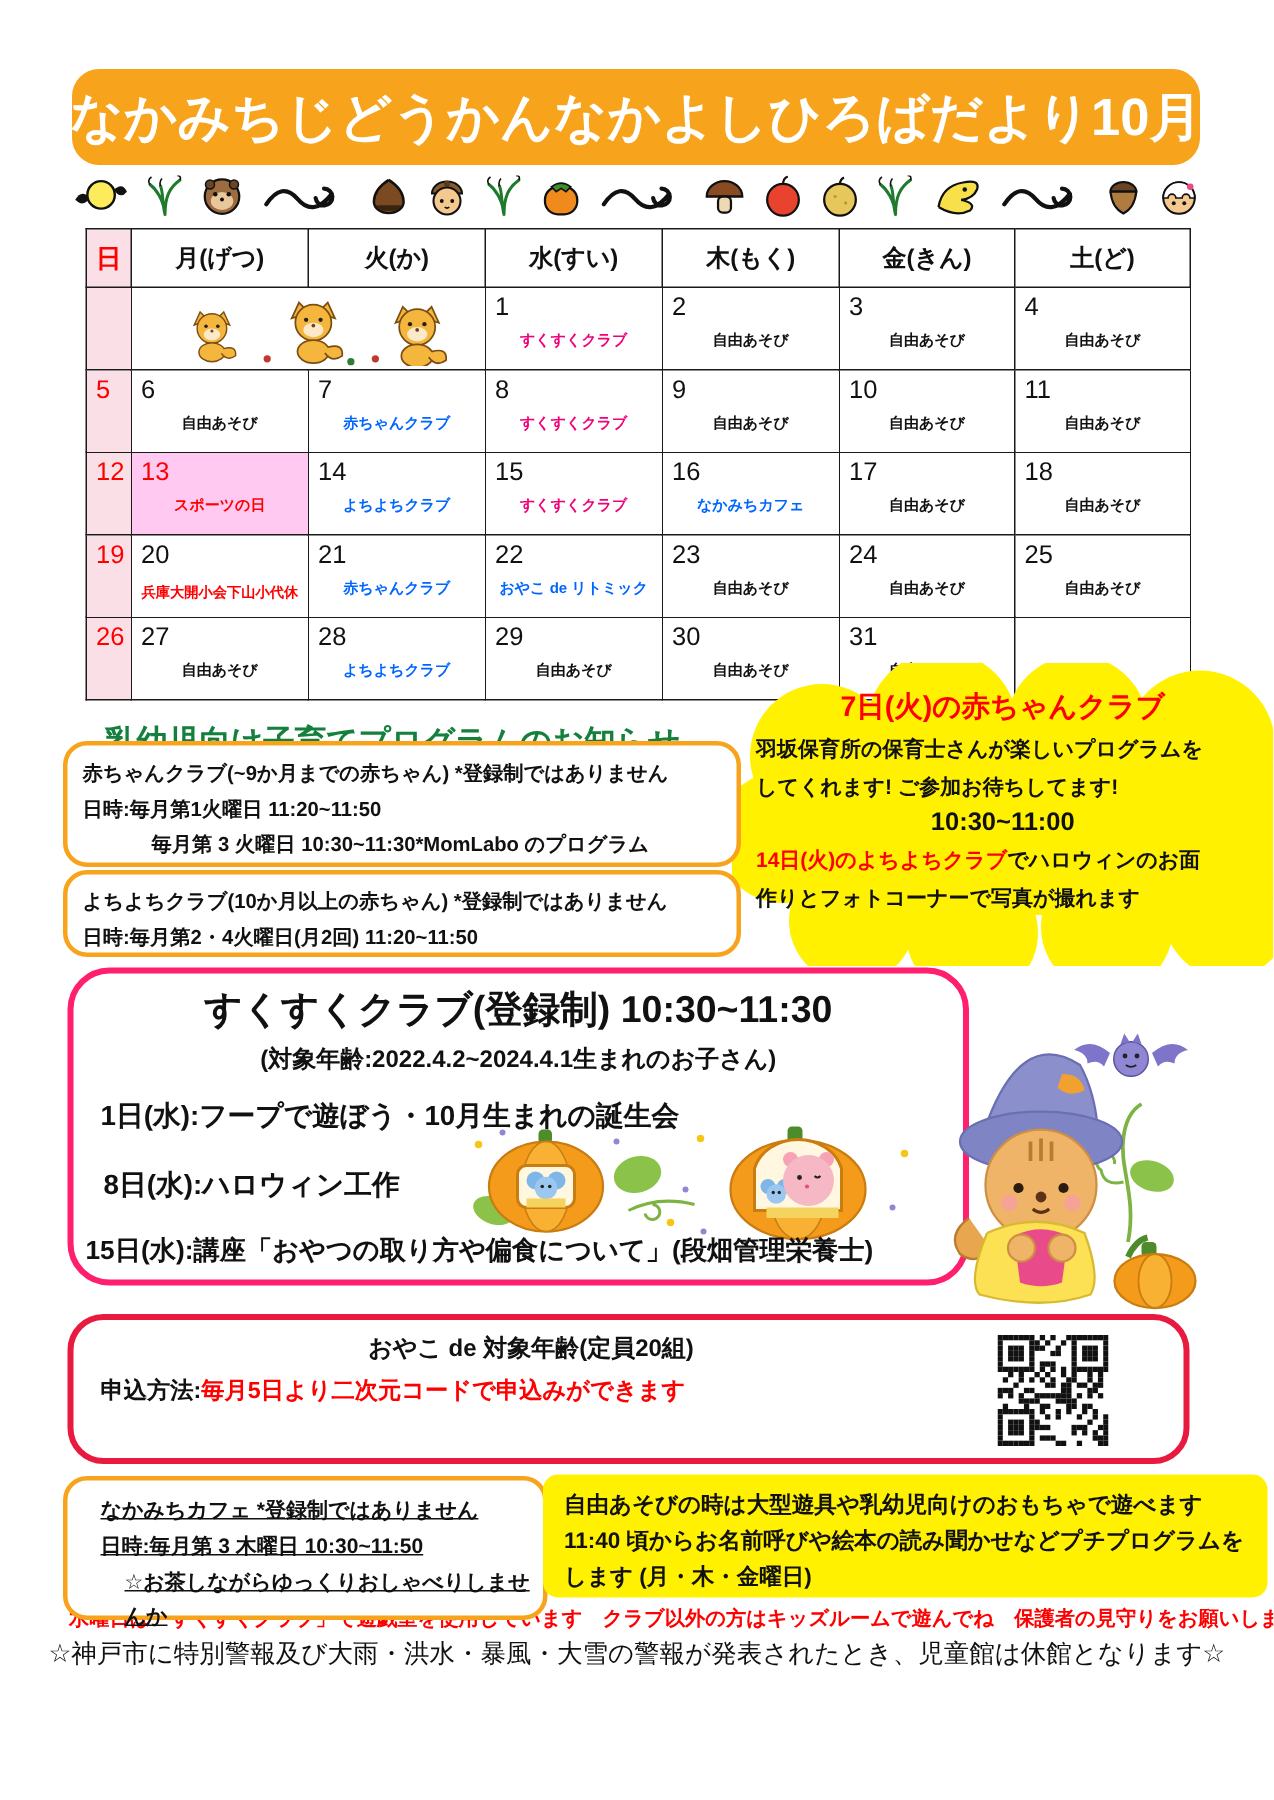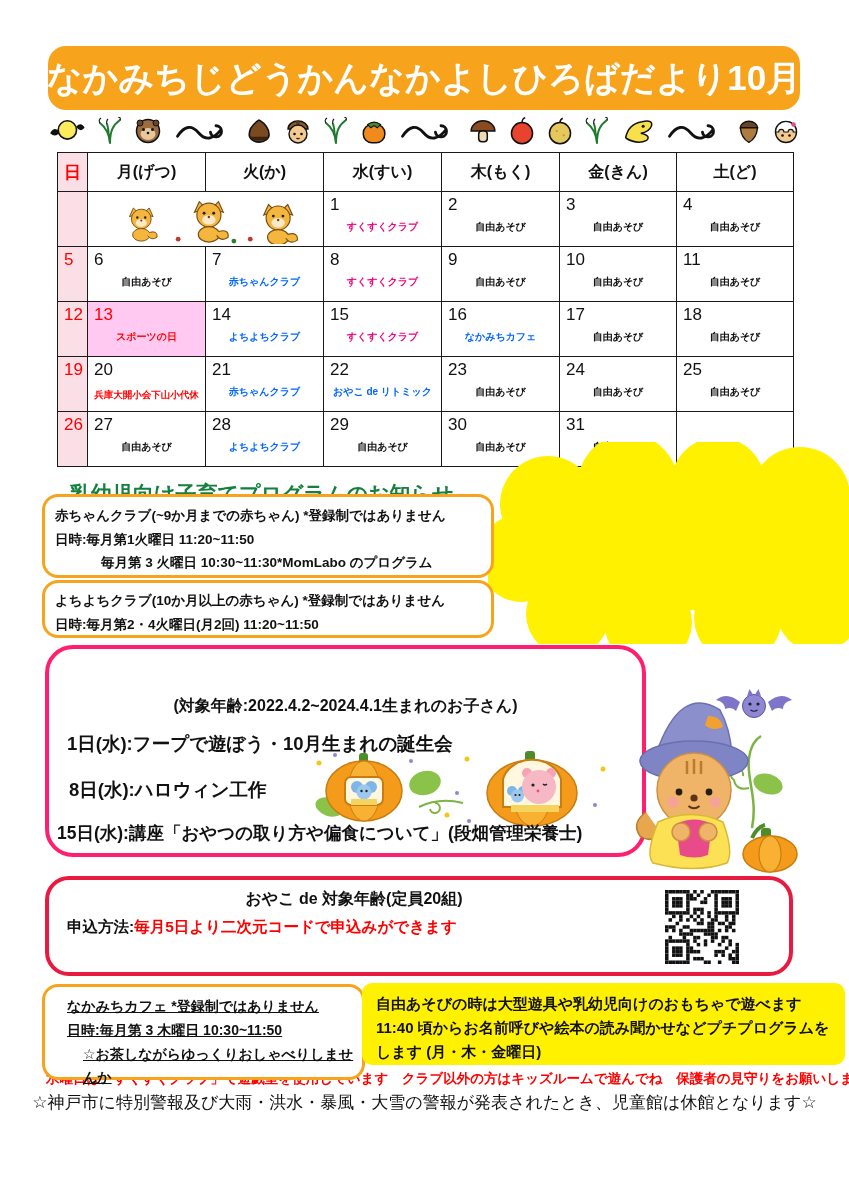--- a/index.html
+++ b/index.html
@@ -409,34 +409,43 @@
         <circle cx="312" cy="55" r="50"></circle>
           <circle cx="348" cy="112" r="48"></circle>
           <circle cx="330" cy="168" r="42"></circle>
         <circle cx="250" cy="176" r="44"></circle>
           <circle cx="160" cy="180" r="44"></circle>
           <circle cx="80" cy="172" r="42"></circle>
         <circle cx="34" cy="116" r="44"></circle>
           <rect x="28" y="42" width="308" height="126" rx="44"></rect>
       </g>
     </svg>
+    <div class="cloud-content">
+      <div class="cloud-title">7日(火)の赤ちゃんクラブ</div>
+      <div class="cloud-line">羽坂保育所の保育士さんが楽しいプログラムを</div>
+      <div class="cloud-line">してくれます! ご参加お待ちしてます!</div>
+      <div class="cloud-time">10:30~11:00</div>
+      <div class="cloud-line"><span class="red">14日(火)のよちよちクラブ</span><span>でハロウィンのお面</span></div>
+      <div class="cloud-line">作りとフォトコーナーで写真が撮れます</div>
+    </div>
   </div>
 
   <div class="obox baby-box">
     <div>赤ちゃんクラブ(~9か月までの赤ちゃん) *登録制ではありません</div>
     <div>日時:毎月第1火曜日 11:20~11:50</div>
     <div class="indent">毎月第 3 火曜日 10:30~11:30*MomLabo のプログラム</div>
   </div>
 
   <div class="obox yochi-box">
     <div>よちよちクラブ(10か月以上の赤ちゃん) *登録制ではありません</div>
     <div>日時:毎月第2・4火曜日(月2回) 11:20~11:50</div>
   </div>
 
   <div class="sukusuku-box">
+    <div class="suku-title">すくすくクラブ(登録制) 10:30~11:30</div>
     <div class="suku-age">(対象年齢:2022.4.2~2024.4.1生まれのお子さん)</div>
     <div class="suku-item1">1日(水):フープで遊ぼう・10月生まれの誕生会</div>
     <div class="suku-item2">8日(水):ハロウィン工作</div>
     <div class="pumpkin-duo"><svg viewBox="0 0 330 82" width="330" height="82">
           <path d="M112 58 q20 -10 44 -4 M128 54 a5 5 0 1 1 -5 6" stroke="#7CB342" stroke-width="2" fill="none"></path>
           <ellipse cx="118" cy="34" rx="16" ry="12" fill="#8BC34A" transform="rotate(-15 118 34)"></ellipse>
           <ellipse cx="22" cy="58" rx="14" ry="9" fill="#8BC34A" transform="rotate(20 22 58)"></ellipse>
           <rect x="52" y="4" width="9" height="10" rx="3" fill="#4C8C2B"></rect>
           <ellipse cx="57" cy="42" rx="38" ry="30" fill="#F59B1B" stroke="#C97D10" stroke-width="1.5"></ellipse>
           <ellipse cx="57" cy="42" rx="16" ry="30" fill="#F8B133" stroke="#C97D10"></ellipse>

